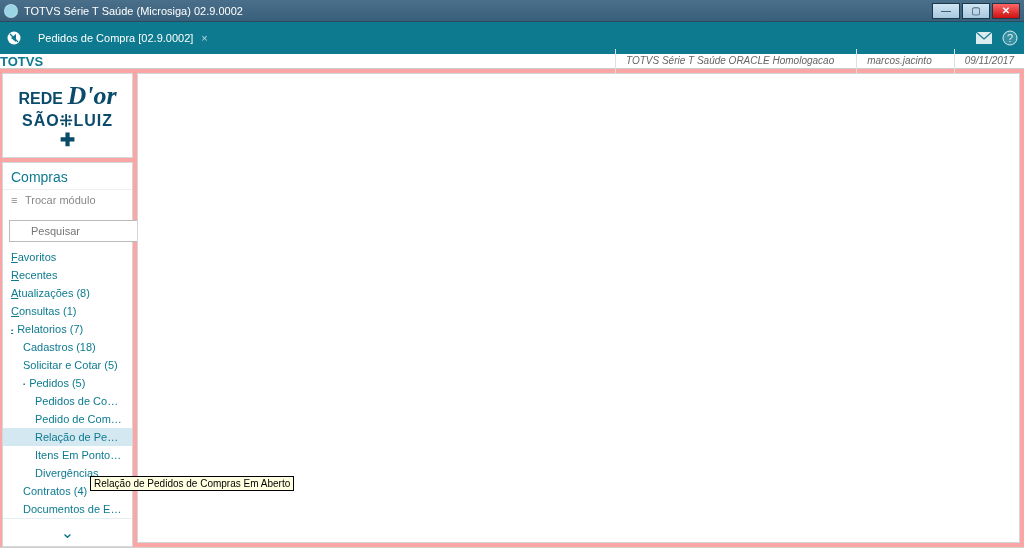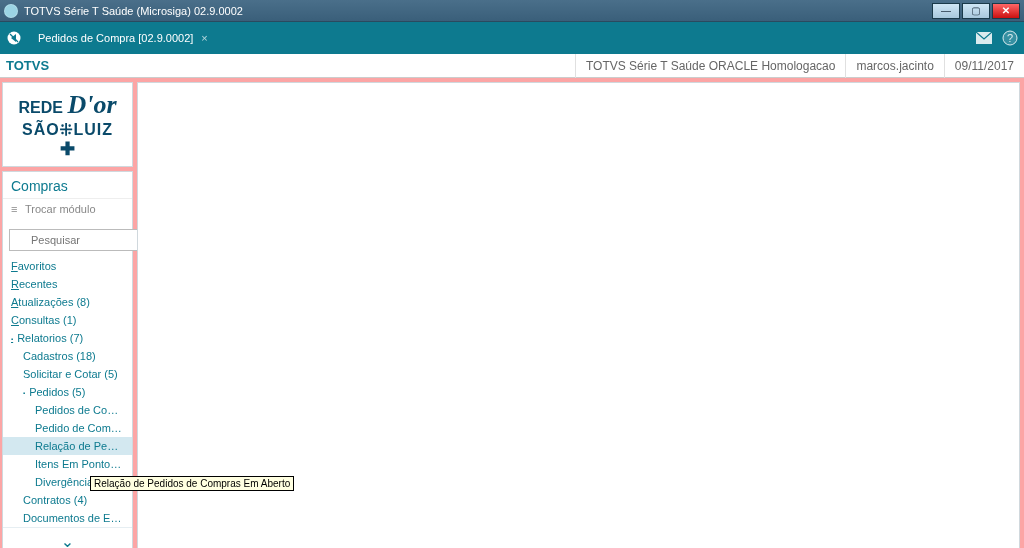--- a/index.html
+++ b/index.html
@@ -24,25 +24,25 @@
     padding: 16px 6px; color:#fff; font-size:11px;text-align:right;
   }
   .tabstrip .back-icon { width:16px; height:16px; display:inline-flex; align-items:center; justify-content:center; margin-right:8px; }
   .tabstrip .tab { background:#0d7a8f; padding:0 8px; height:24px; display:flex; align-items:center; }
   .tabstrip .tab .close-x { margin-left:8px; opacity:.7; }
   .tabstrip .right { margin-left:auto; display:flex; gap:10px; align-items:center; }
   .tabstrip .right .icon { width:16px; height:16px; display:inline-flex; align-items:center; justify-content:center; opacity:.85; }
 
   
   .infobar {
-    height: 24px; background:#fff; display:flex; align-items:center;
-    padding-left:6px; font-size:13px; color:#0d7a8f; font-weight:bold;
+    height: 15px; background:#fff; display:flex; align-items:center;
+    font-size:13px; color:#0d7a8f; font-weight:bold;
     border-bottom:1px solid #ccc;
   }
-  .infobar .right { margin-left:auto; display:flex; gap:0; font-size:12px; font-weight:normal; color:#666; }
+  .infobar .right { margin-left:auto; display:flex; gap:12px; font-size:10px; font-weight:normal; color:#666;font-style:italic; }
   .infobar .right span { border-left:1px solid #e0e0e0; padding:0 10px; line-height:24px; text-align:center; }
 
   
   .main { display:flex; height: calc(548px - 22px - 24px - 24px); background:#fca5a5; }
 
   
   .sidebar { width:135px; display:flex; flex-direction:column; padding:4px 2px 0 2px; gap:4px; }
   .logo-panel {
     background:#fff; border:1px solid #d0d8dd; height:130px;
     display:flex; align-items:center; justify-content:center;

